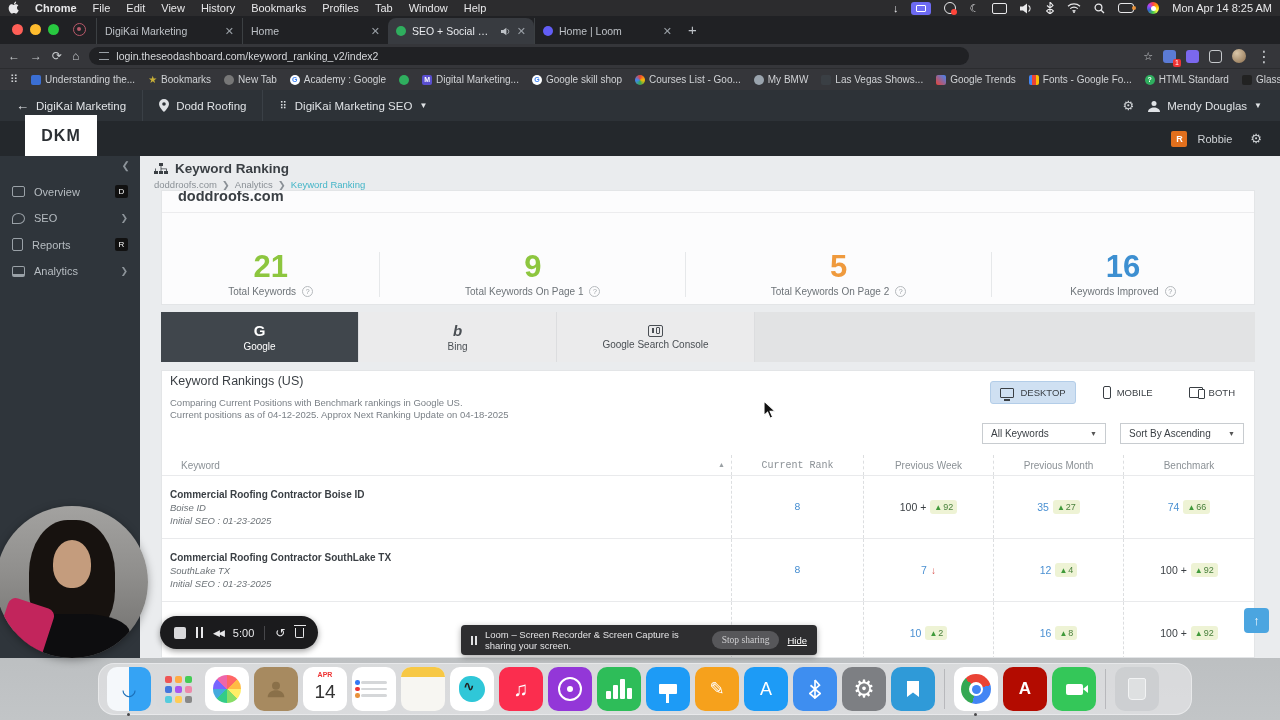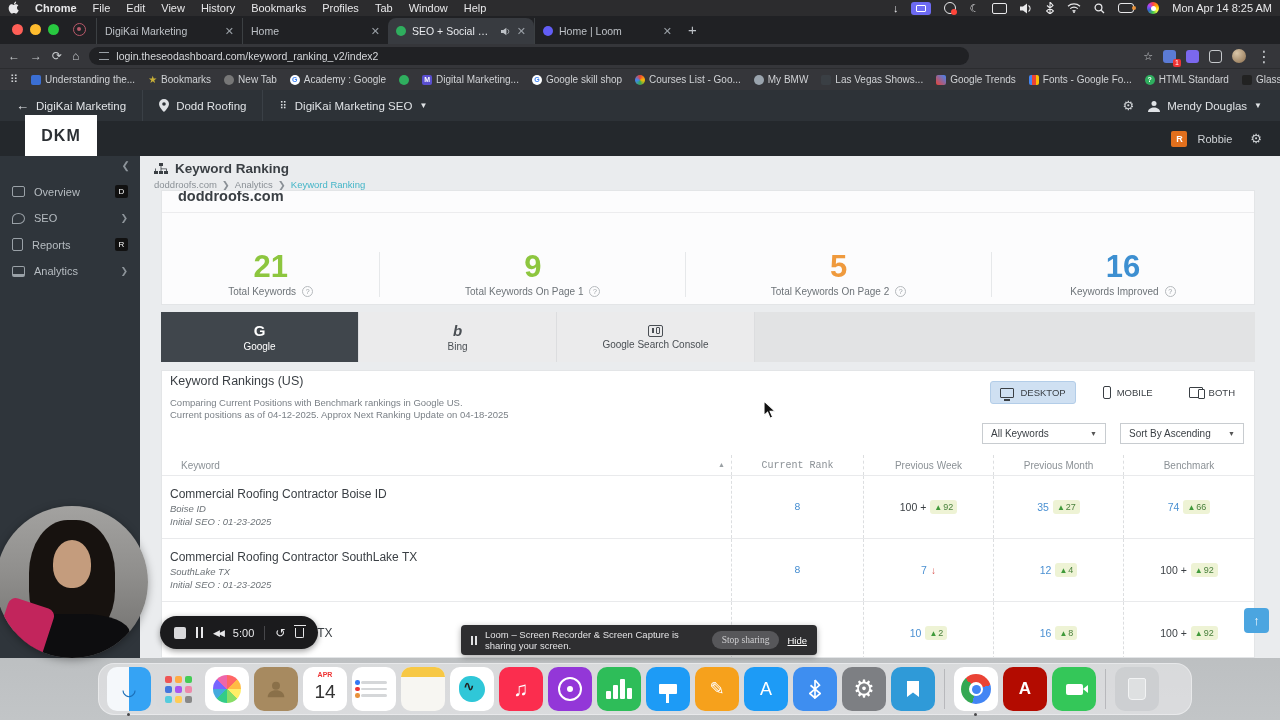--- a/index.html
+++ b/index.html
@@ -126,21 +126,21 @@
   .both-ic:after { content:""; position:absolute; right:-3px; bottom:-2px; width:5px; height:8px;
     border:1.4px solid #3a3f44; background:#fff; border-radius:1px; }
   .selects { position:absolute; top:52px; right:10px; display:flex; gap:14px; }
   .sel { width:124px; height:21px; border:1px solid #c8ccd0; background:#fff; display:flex;
     align-items:center; justify-content:space-between; padding:0 8px; font-size:10px; color:#3a3f44; }
   .sel .car { font-size:7px; color:#555; }
 
   .thead { position:absolute; top:84px; left:0; width:1092px; height:20px; font-size:10px; color:#8b9196; }
   .trow { position:absolute; left:0; width:1092px; height:63px; border-top:1px solid #e9eaec; font-size:10.5px; }
   .c-kw { position:absolute; left:8px; top:0; width:550px; height:100%; display:flex; flex-direction:column; justify-content:center; gap:2px; }
-  .kw-name { color:#3a3f44; font-size:12px; }
+  .kw-name { color:#3a3f44; font-size:10px;font-weight:bold; }
   .kw-sub { color:#6d7378; font-style:italic; font-size:9.5px; }
   .vcell { position:absolute; top:0; height:100%; display:flex; align-items:center; justify-content:center;
     gap:4px; border-left:1px dashed #dcdee0; }
   .hcell { position:absolute; top:0; height:20px; display:flex; align-items:center; justify-content:center; border-left:1px dashed #dcdee0; }
   .col1 { left:569px; width:132px;font-family:Liberation Mono, monospace; } .col2 { left:701px; width:130px; }
   .col3 { left:831px; width:130px; } .col4 { left:961px; width:131px; }
   .rankb { color:#4a90d2; } .rankd { color:#3a3f44; }
   .chg { background:#eef3d5; border-radius:3px; padding:2px 4px; font-size:9px; color:#49803c; display:inline-flex; align-items:center; gap:1px; }
   .chg .ar { font-size:8px; color:#3f9a3a; }
   .downar { color:#d9534f; font-size:10px; }

